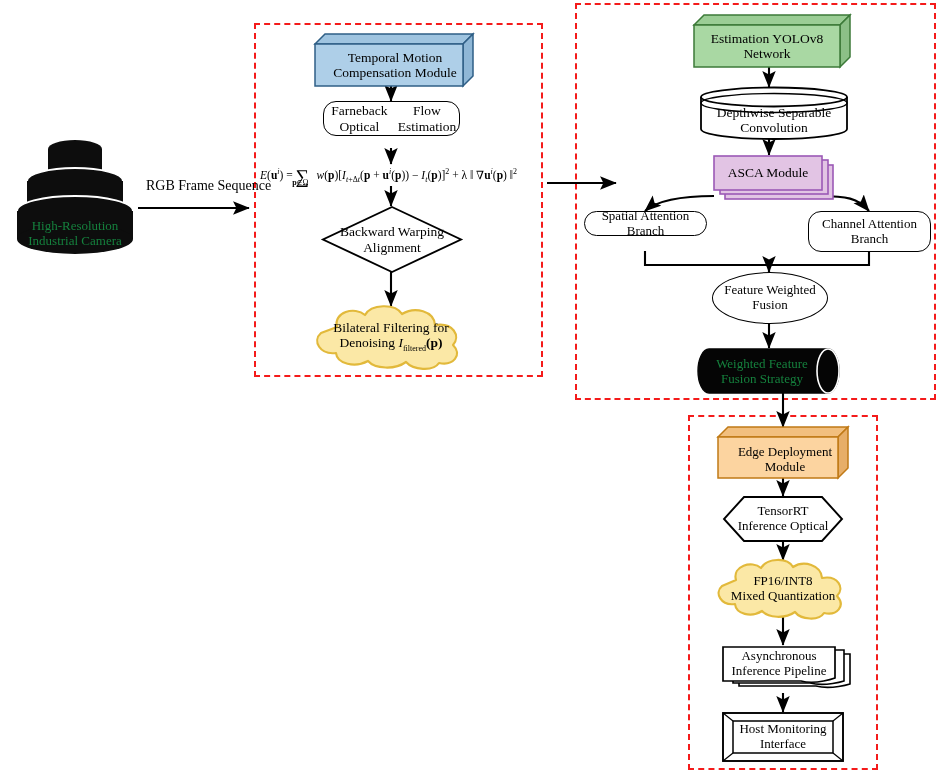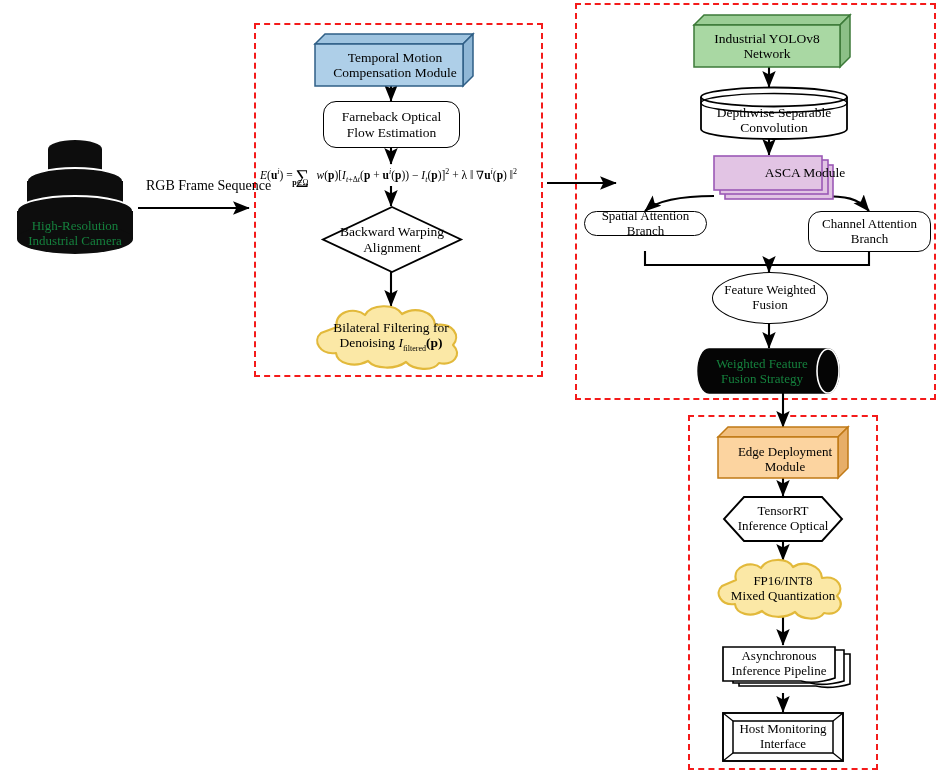--- a/index.html
+++ b/index.html
@@ -130,21 +130,21 @@
       <polygon points="0,10 10,0 158,0 148,10" fill="#9fc4e0" stroke="#2f5f86" stroke-width="1.5"></polygon>
       <polygon points="148,10 158,0 158,42 148,52" fill="#8fb7d6" stroke="#2f5f86" stroke-width="1.5"></polygon>
       <rect x="0" y="10" width="148" height="42" fill="#aecfe8" stroke="#2f5f86" stroke-width="1.5"></rect>
     </svg>
     <div class="ctext" style="left:0;top:10px;width:160px;height:42px;flex-direction:column;">
       <span>Temporal Motion</span>
       <span>Compensation Module</span>
     </div>
   </div>
 
-  <div class="node rrect" style="left:323px;top:101px;width:137px;height:47px;flex-direction:column;">
+  <div class="node rrect" style="left:323px;top:101px;width:137px;height:35px;">
     <span>Farneback Optical</span>
     <span>Flow Estimation</span>
   </div>
 
   <div class="formula" style="left:260px;top:166px;">
     <i>E</i>(<b>u</b><span class="sup"><i>i</i></span>) =
     <span class="bigsum">∑</span><span class="sub" style="position:relative;left:-17px;top:3px;"><b>p</b>∈Ω</span><span style="margin-left:-9px;"><i>w</i>(<b>p</b>)[<i>I</i><span class="sub"><i>t</i>+Δ<i>t</i></span>(<b>p</b> + <b>u</b><span class="sup"><i>i</i></span>(<b>p</b>)) − <i>I</i><span class="sub"><i>t</i></span>(<b>p</b>)]<span class="sup">2</span> + λ ‖ ∇<b>u</b><span class="sup"><i>i</i></span>(<b>p</b>) ‖<span class="sup">2</span></span>
   </div>
 
   <div class="svgshape" style="left:322px;top:206px;width:140px;height:67px;">
@@ -172,21 +172,21 @@
     </div>
   </div>
 
   <div class="cube" style="left:694px;top:15px;width:156px;height:52px;">
     <svg width="156" height="52" viewBox="0 0 156 52">
       <polygon points="0,10 10,0 156,0 146,10" fill="#9bcd95" stroke="#3c7a38" stroke-width="1.5"></polygon>
       <polygon points="146,10 156,0 156,42 146,52" fill="#8cc087" stroke="#3c7a38" stroke-width="1.5"></polygon>
       <rect x="0" y="10" width="146" height="42" fill="#a9d8a3" stroke="#3c7a38" stroke-width="1.5"></rect>
     </svg>
     <div class="ctext" style="left:0;top:10px;width:146px;height:42px;flex-direction:column;">
-      <span>Industrial YOLOv8</span>
+      <span>Estimation YOLOv8</span>
       <span>Network</span>
     </div>
   </div>
 
   <div class="cyl" style="left:700px;top:87px;width:148px;height:52px;text-decoration:underline;">
     <svg width="148" height="52" viewBox="0 0 148 52">
       <path d="M1,10 L1,42 A73,10 0 0 0 147,42 L147,10" fill="#fff" stroke="#000" stroke-width="1.8"></path>
       <ellipse cx="74" cy="10" rx="73" ry="9.5" fill="#fff" stroke="#000" stroke-width="1.8"></ellipse>
       <ellipse cx="74" cy="16" rx="73" ry="9.5" fill="none" stroke="#000" stroke-width="1.4"></ellipse>
     </svg>
@@ -195,21 +195,21 @@
       <span>Convolution</span>
     </div>
   </div>
 
   <div class="svgshape" style="left:713px;top:155px;width:122px;height:46px;">
     <svg width="122" height="46" viewBox="0 0 122 46">
       <rect x="12" y="10" width="108" height="34" fill="#e2c4e4" stroke="#9b59b6" stroke-width="1.6"></rect>
       <rect x="7" y="5" width="108" height="34" fill="#e2c4e4" stroke="#9b59b6" stroke-width="1.6"></rect>
       <rect x="1" y="1" width="108" height="34" fill="#e2c4e4" stroke="#9b59b6" stroke-width="1.6"></rect>
     </svg>
-    <div class="ctext" style="left:1px;top:1px;width:108px;height:34px;padding-left:37px;">
+    <div class="ctext" style="left:1px;top:1px;width:108px;height:34px;">
       <span>ASCA Module</span>
     </div>
   </div>
 
   <div class="node rrect" style="left:584px;top:211px;width:123px;height:25px;flex-direction:column;font-size:13px;">
     <span>Spatial Attention</span>
     <span>Branch</span>
   </div>
 
   <div class="node rrect" style="left:808px;top:211px;width:123px;height:41px;flex-direction:column;font-size:13px;">

